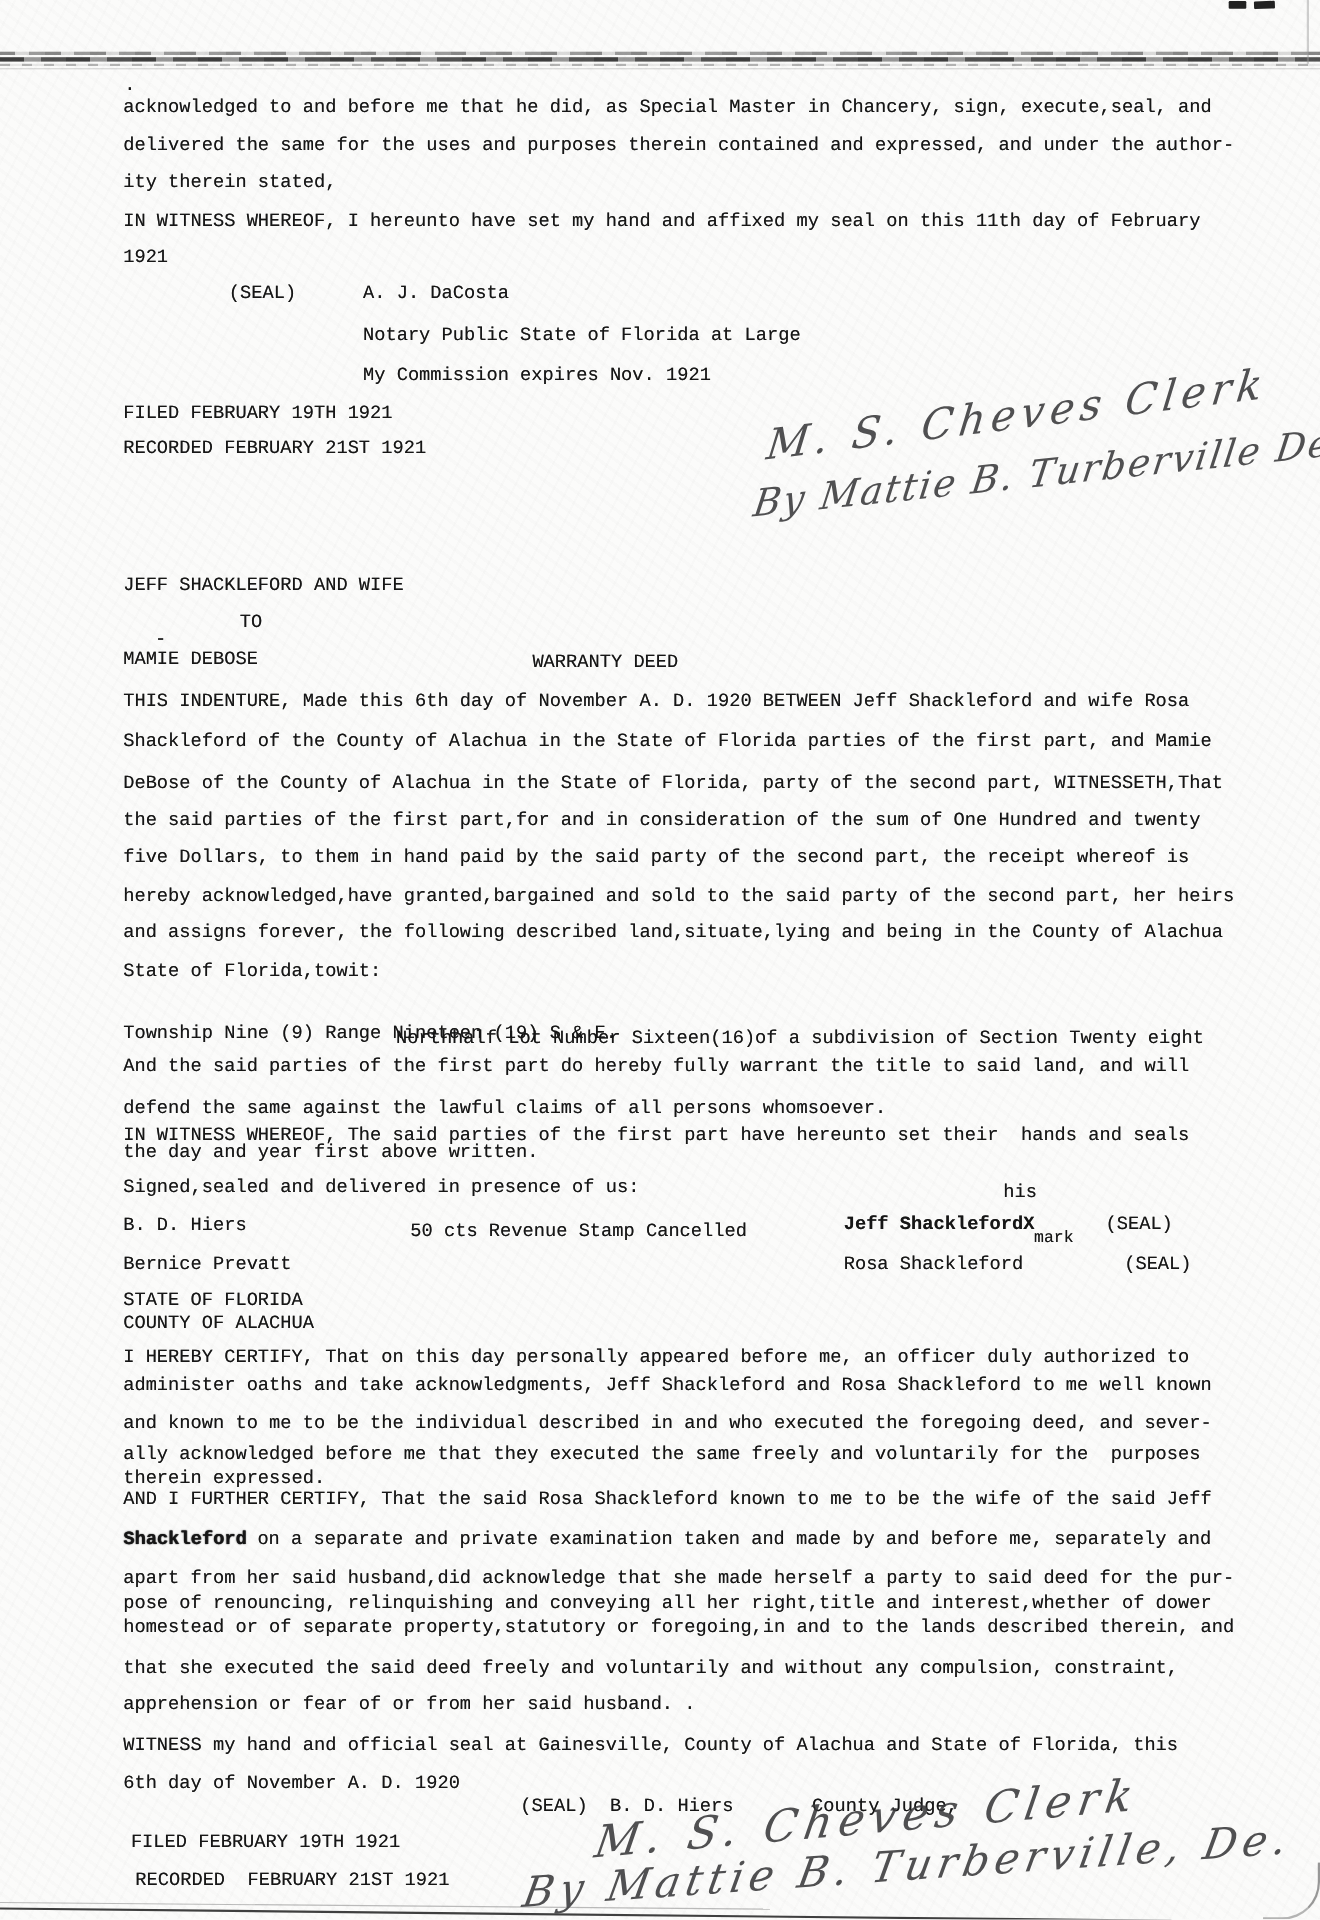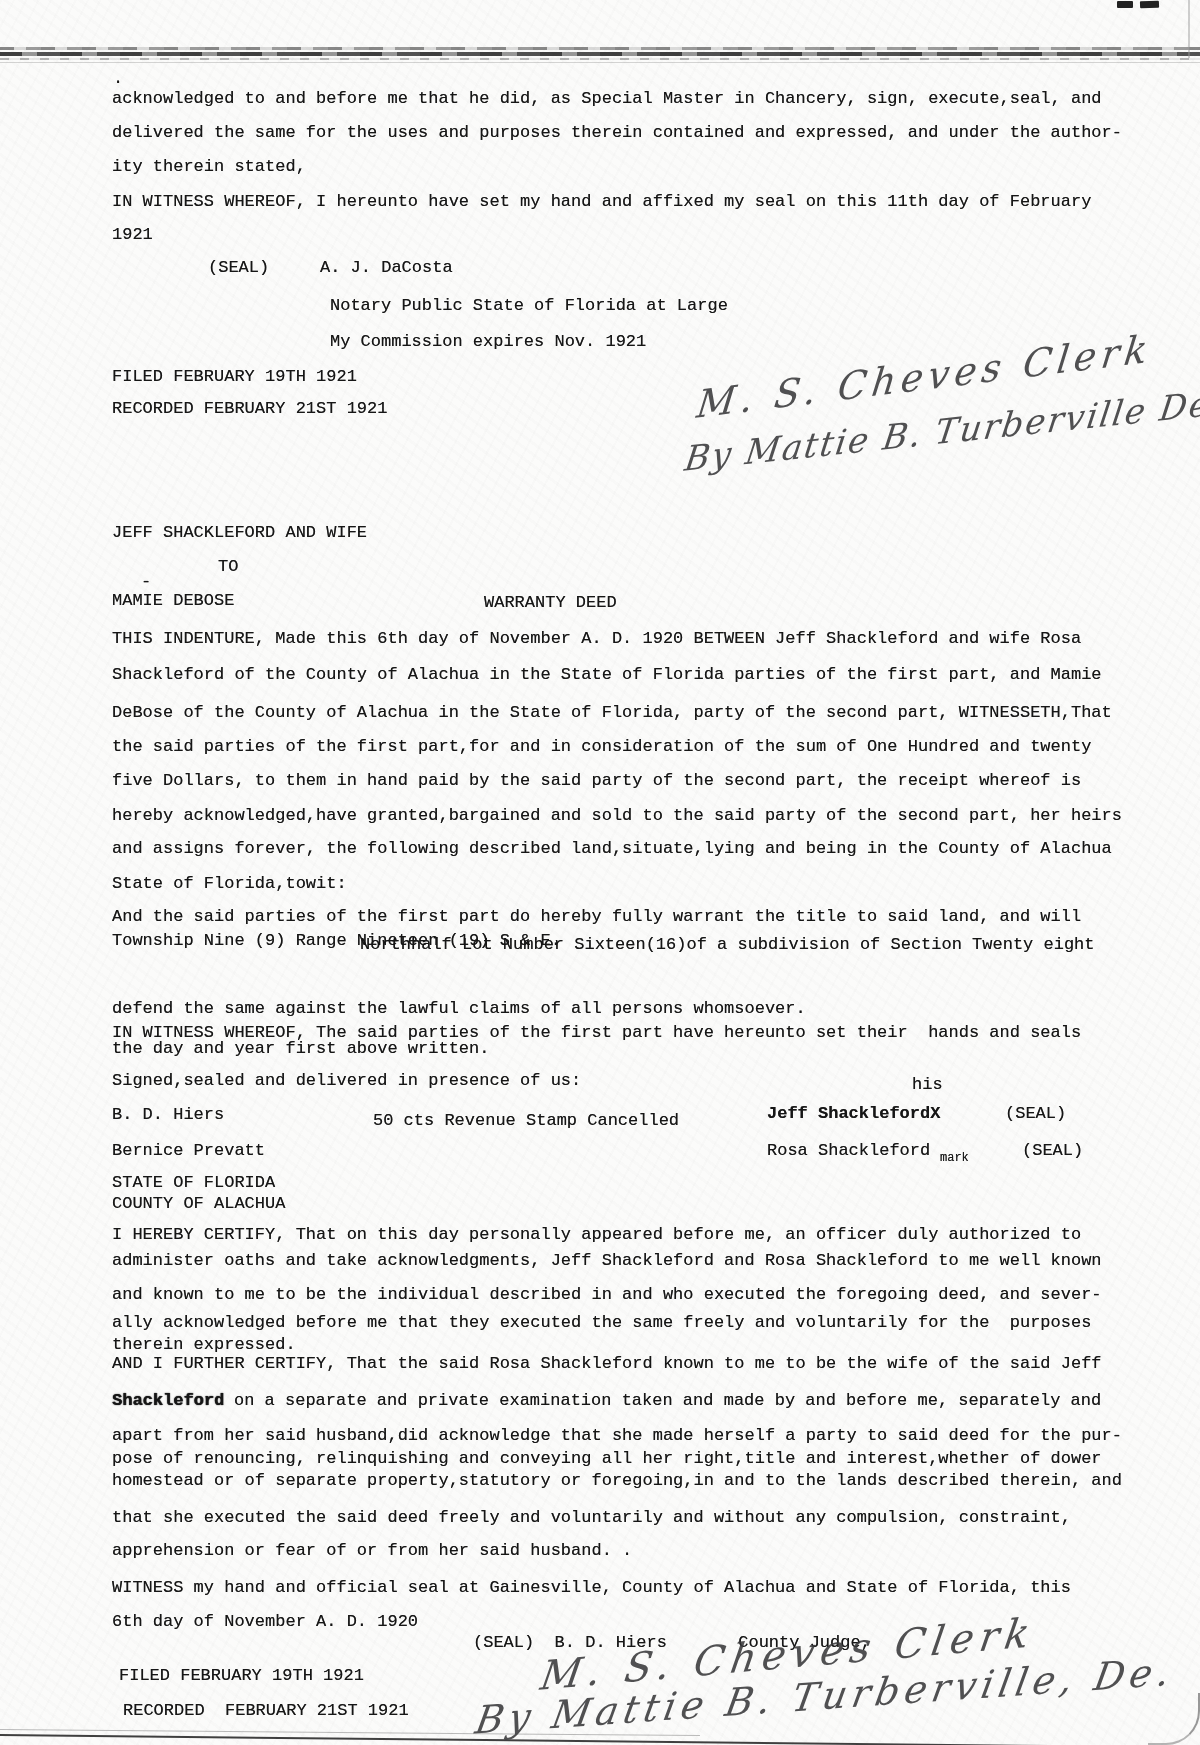--- a/index.html
+++ b/index.html
@@ -13,21 +13,21 @@
     position:absolute;inset:0;pointer-events:none;
     background:
       repeating-linear-gradient(37deg, rgba(0,0,0,.012) 0 3px, rgba(0,0,0,0) 3px 9px),
       repeating-linear-gradient(-63deg, rgba(0,0,0,.010) 0 2px, rgba(0,0,0,0) 2px 11px);
   }
   
   .tl{
     position:absolute;white-space:pre;color:#161616;font-size:17px;line-height:22px;
     text-shadow:0 0 .6px rgba(20,20,20,.65);
   }
-  .tl.sub{font-size:12px;margin-top:32px;}
+  .tl.sub{font-size:15px;}
   .tl.smudge{font-weight:bold;text-shadow:0 0 1.4px rgba(0,0,0,.85),.6px 0 0 rgba(0,0,0,.6);}
   
   .hw{
     position:absolute;white-space:pre;color:#39393b;
     font-family:"DejaVu Serif","Liberation Serif",serif;font-style:italic;
     transform-origin:left top;opacity:.88;
   }
   
   .band-line{position:absolute;left:0;pointer-events:none;}
   #band1{top:47px;width:1200px;height:3px;
@@ -68,41 +68,41 @@
 <div id="corner-curve"></div>
 
 <main id="doc">
     <div class="tl" style="left: 113px; top: 68px;">.</div>
     <div class="tl" style="left: 112px; top: 88px;">acknowledged to and before me that he did, as Special Master in Chancery, sign, execute,seal, and</div>
     <div class="tl" style="left: 112px; top: 122px;">delivered the same for the uses and purposes therein contained and expressed, and under the author-</div>
     <div class="tl" style="left: 112px; top: 156px; font-family: Liberation Mono, monospace;">ity therein stated,</div>
     <div class="tl" style="left: 112px; top: 191px;">IN WITNESS WHEREOF, I hereunto have set my hand and affixed my seal on this 11th day of February</div>
     <div class="tl" style="left: 112px; top: 224px;">1921</div>
     <div class="tl" style="left: 208px; top: 257px;">(SEAL)</div>
-    <div class="tl" style="left: 320px; top: 257px; text-align: center;">A. J. DaCosta</div>
+    <div class="tl" style="left: 330px; top: 257px; text-align: center;">A. J. DaCosta</div>
     <div class="tl" style="left: 330px; top: 295px;">Notary Public State of Florida at Large</div>
     <div class="tl" style="left: 330px; top: 331px;">My Commission expires Nov. 1921</div>
     <div class="tl" style="left: 112px; top: 366px;">FILED FEBRUARY 19TH 1921</div>
     <div class="tl" style="left: 112px; top: 398px;">RECORDED FEBRUARY 21ST 1921</div>
     <div class="tl" style="left: 112px; top: 522px;">JEFF SHACKLEFORD AND WIFE</div>
     <div class="tl" style="left: 218px; top: 556px;">TO</div>
     <div class="tl" style="left: 484px; top: 556px; margin-top: 36px;">WARRANTY DEED</div>
     <div class="tl" style="left: 141px; top: 571px;">-</div>
     <div class="tl" style="left: 112px; top: 590px;">MAMIE DEBOSE</div>
     <div class="tl" style="left: 112px; top: 628px;">THIS INDENTURE, Made this 6th day of November A. D. 1920 BETWEEN Jeff Shackleford and wife Rosa</div>
     <div class="tl" style="left: 112px; top: 664px;">Shackleford of the County of Alachua in the State of Florida parties of the first part, and Mamie</div>
     <div class="tl" style="left: 112px; top: 702px;">DeBose of the County of Alachua in the State of Florida, party of the second part, WITNESSETH,That</div>
     <div class="tl" style="left: 112px; top: 736px;">the said parties of the first part,for and in consideration of the sum of One Hundred and twenty</div>
     <div class="tl" style="left: 112px; top: 770px;">five Dollars, to them in hand paid by the said party of the second part, the receipt whereof is</div>
     <div class="tl" style="left: 112px; top: 805px;">hereby acknowledged,have granted,bargained and sold to the said party of the second part, her heirs</div>
     <div class="tl" style="left: 112px; top: 838px;">and assigns forever, the following described land,situate,lying and being in the County of Alachua</div>
     <div class="tl" style="left: 112px; top: 873px;">State of Florida,towit:</div>
     <div class="tl" style="left: 360px; top: 898px; margin-top: 36px;">Northhalf Lot Number Sixteen(16)of a subdivision of Section Twenty eight</div>
     <div class="tl" style="left: 112px; top: 930px;">Township Nine (9) Range Nineteen (19) S &amp; E.</div>
-    <div class="tl" style="left: 112px; top: 906px; text-align: center;">And the said parties of the first part do hereby fully warrant the title to said land, and will</div>
+    <div class="tl" style="left: 112px; top: 960px; text-align: center;">And the said parties of the first part do hereby fully warrant the title to said land, and will</div>
     <div class="tl" style="left: 112px; top: 998px;">defend the same against the lawful claims of all persons whomsoever.</div>
     <div class="tl" style="left: 112px; top: 1022px;">IN WITNESS WHEREOF, The said parties of the first part have hereunto set their  hands and seals</div>
     <div class="tl" style="left: 112px; top: 1038px;">the day and year first above written.</div>
     <div class="tl" style="left: 112px; top: 1070px; text-align: right;">Signed,sealed and delivered in presence of us:</div>
     <div class="tl" style="left: 912px; top: 1074px;">his</div>
     <div class="tl" style="left: 112px; top: 1104px;">B. D. Hiers</div>
     <div class="tl" style="left: 373px; top: 1110px;">50 cts Revenue Stamp Cancelled</div>
     <div class="tl" style="left: 767px; top: 1103px; font-weight: bold;">Jeff ShacklefordX</div>
     <div class="tl sub" style="left: 940px; top: 1115px;">mark</div>
     <div class="tl" style="left: 1005px; top: 1103px;">(SEAL)</div>

